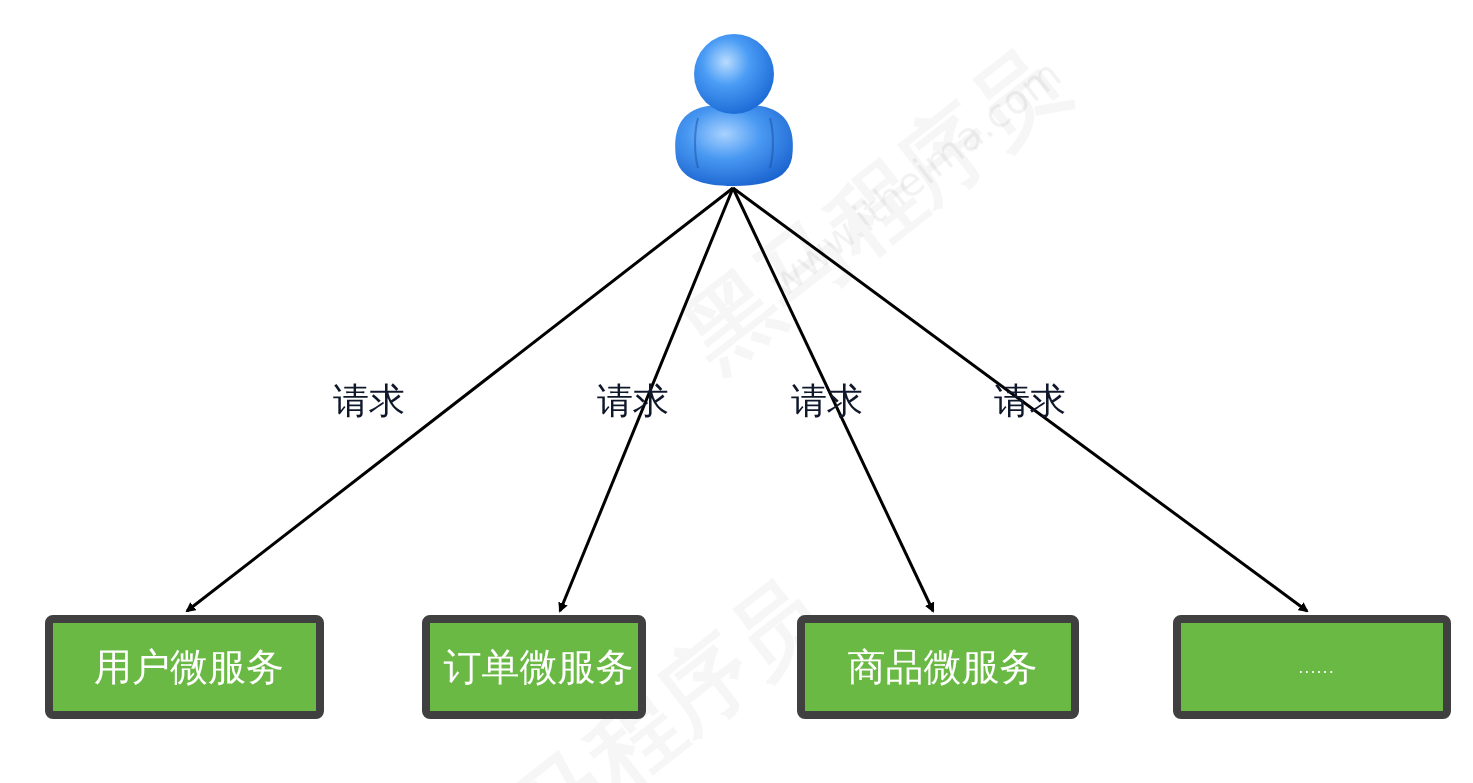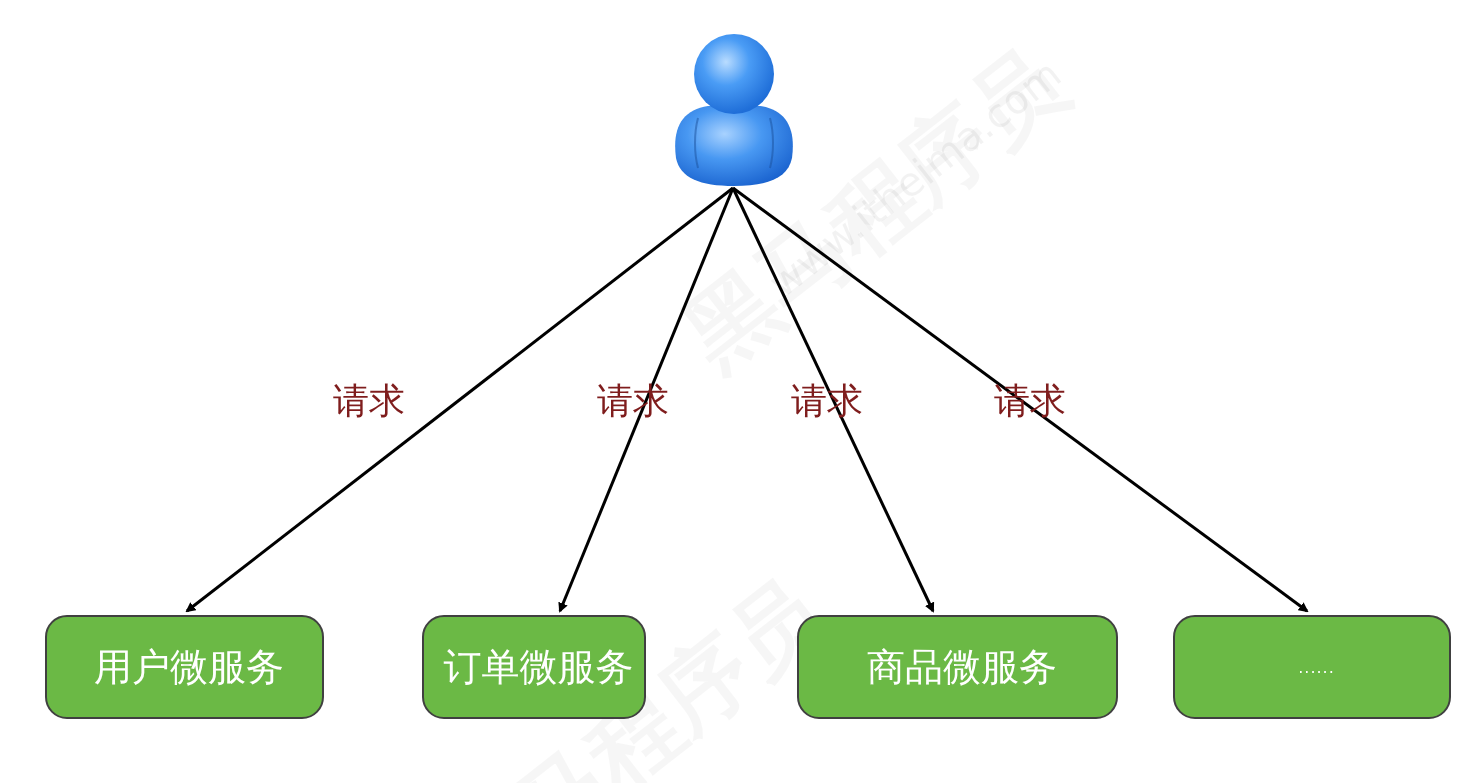--- a/index.html
+++ b/index.html
@@ -4,23 +4,23 @@
   <style>
     html, body { margin: 0; padding: 0; background: #ffffff; }
     body { width: 1473px; height: 783px; position: relative; overflow: hidden;
            font-family: "DejaVu Sans", "Liberation Sans", sans-serif; }
     .watermark { position: absolute; color: rgba(0,0,0,0.035); font-size: 90px; font-weight: bold;
                  transform: rotate(-38deg); transform-origin: left top; white-space: nowrap; pointer-events: none; }
     .watermark-url { position: absolute; color: rgba(0,0,0,0.05); font-size: 40px;
                      transform: rotate(-38deg); transform-origin: left top; white-space: nowrap; pointer-events: none; }
     svg.lines { position: absolute; left: 0; top: 0; }
     .user-icon { position: absolute; left: 668px; top: 18px; width: 132px; height: 170px; }
-    .label { position: absolute; font-size: 36px; color: #7f1d1d; line-height: 1; }
-    .box { position: absolute; top: 615px; height: 104px; background: #6bb945; border: 2px solid #404040;
-           border-radius: 22px; box-sizing: border-box; display: flex; align-items: center; justify-content: center;
+    .label { position: absolute; font-size: 36px; color: #0f172a; line-height: 1; }
+    .box { position: absolute; top: 615px; height: 104px; background: #6bb945; border: 8px solid #404040;
+           border-radius: 8px; box-sizing: border-box; display: flex; align-items: center; justify-content: center;
            color: #ffffff; font-size: 38px; padding-left: 9px; }
     .box.dots { font-size: 16px; letter-spacing: 1px; }
   </style>
 </head>
 <body>
 
 <div class="watermark" style="left:660px; top:300px;">黑马程序员</div>
 <div class="watermark-url" style="left:760px; top:270px;">www.itheima.com</div>
 <div class="watermark" style="left:420px; top:830px;">黑马程序员</div>
 
@@ -61,18 +61,18 @@
 <div class="label" style="left:597px; top:383px;">请求</div>
 <div class="label" style="left:791px; top:383px;">请求</div>
 <div class="label" style="left:994px; top:383px;">请求</div>
 
 <div class="box" style="left:45px; width:279px;">
   <span>用户微服务</span>
 </div>
 <div class="box" style="left:422px; width:224px;">
   <span>订单微服务</span>
 </div>
-<div class="box" style="left:797px; width:321px;">
+<div class="box" style="left:797px; width:282px;">
   <span>商品微服务</span>
 </div>
 <div class="box dots" style="left:1173px; width:278px;">
   <span>......</span>
 </div>
 
 </body></html>

